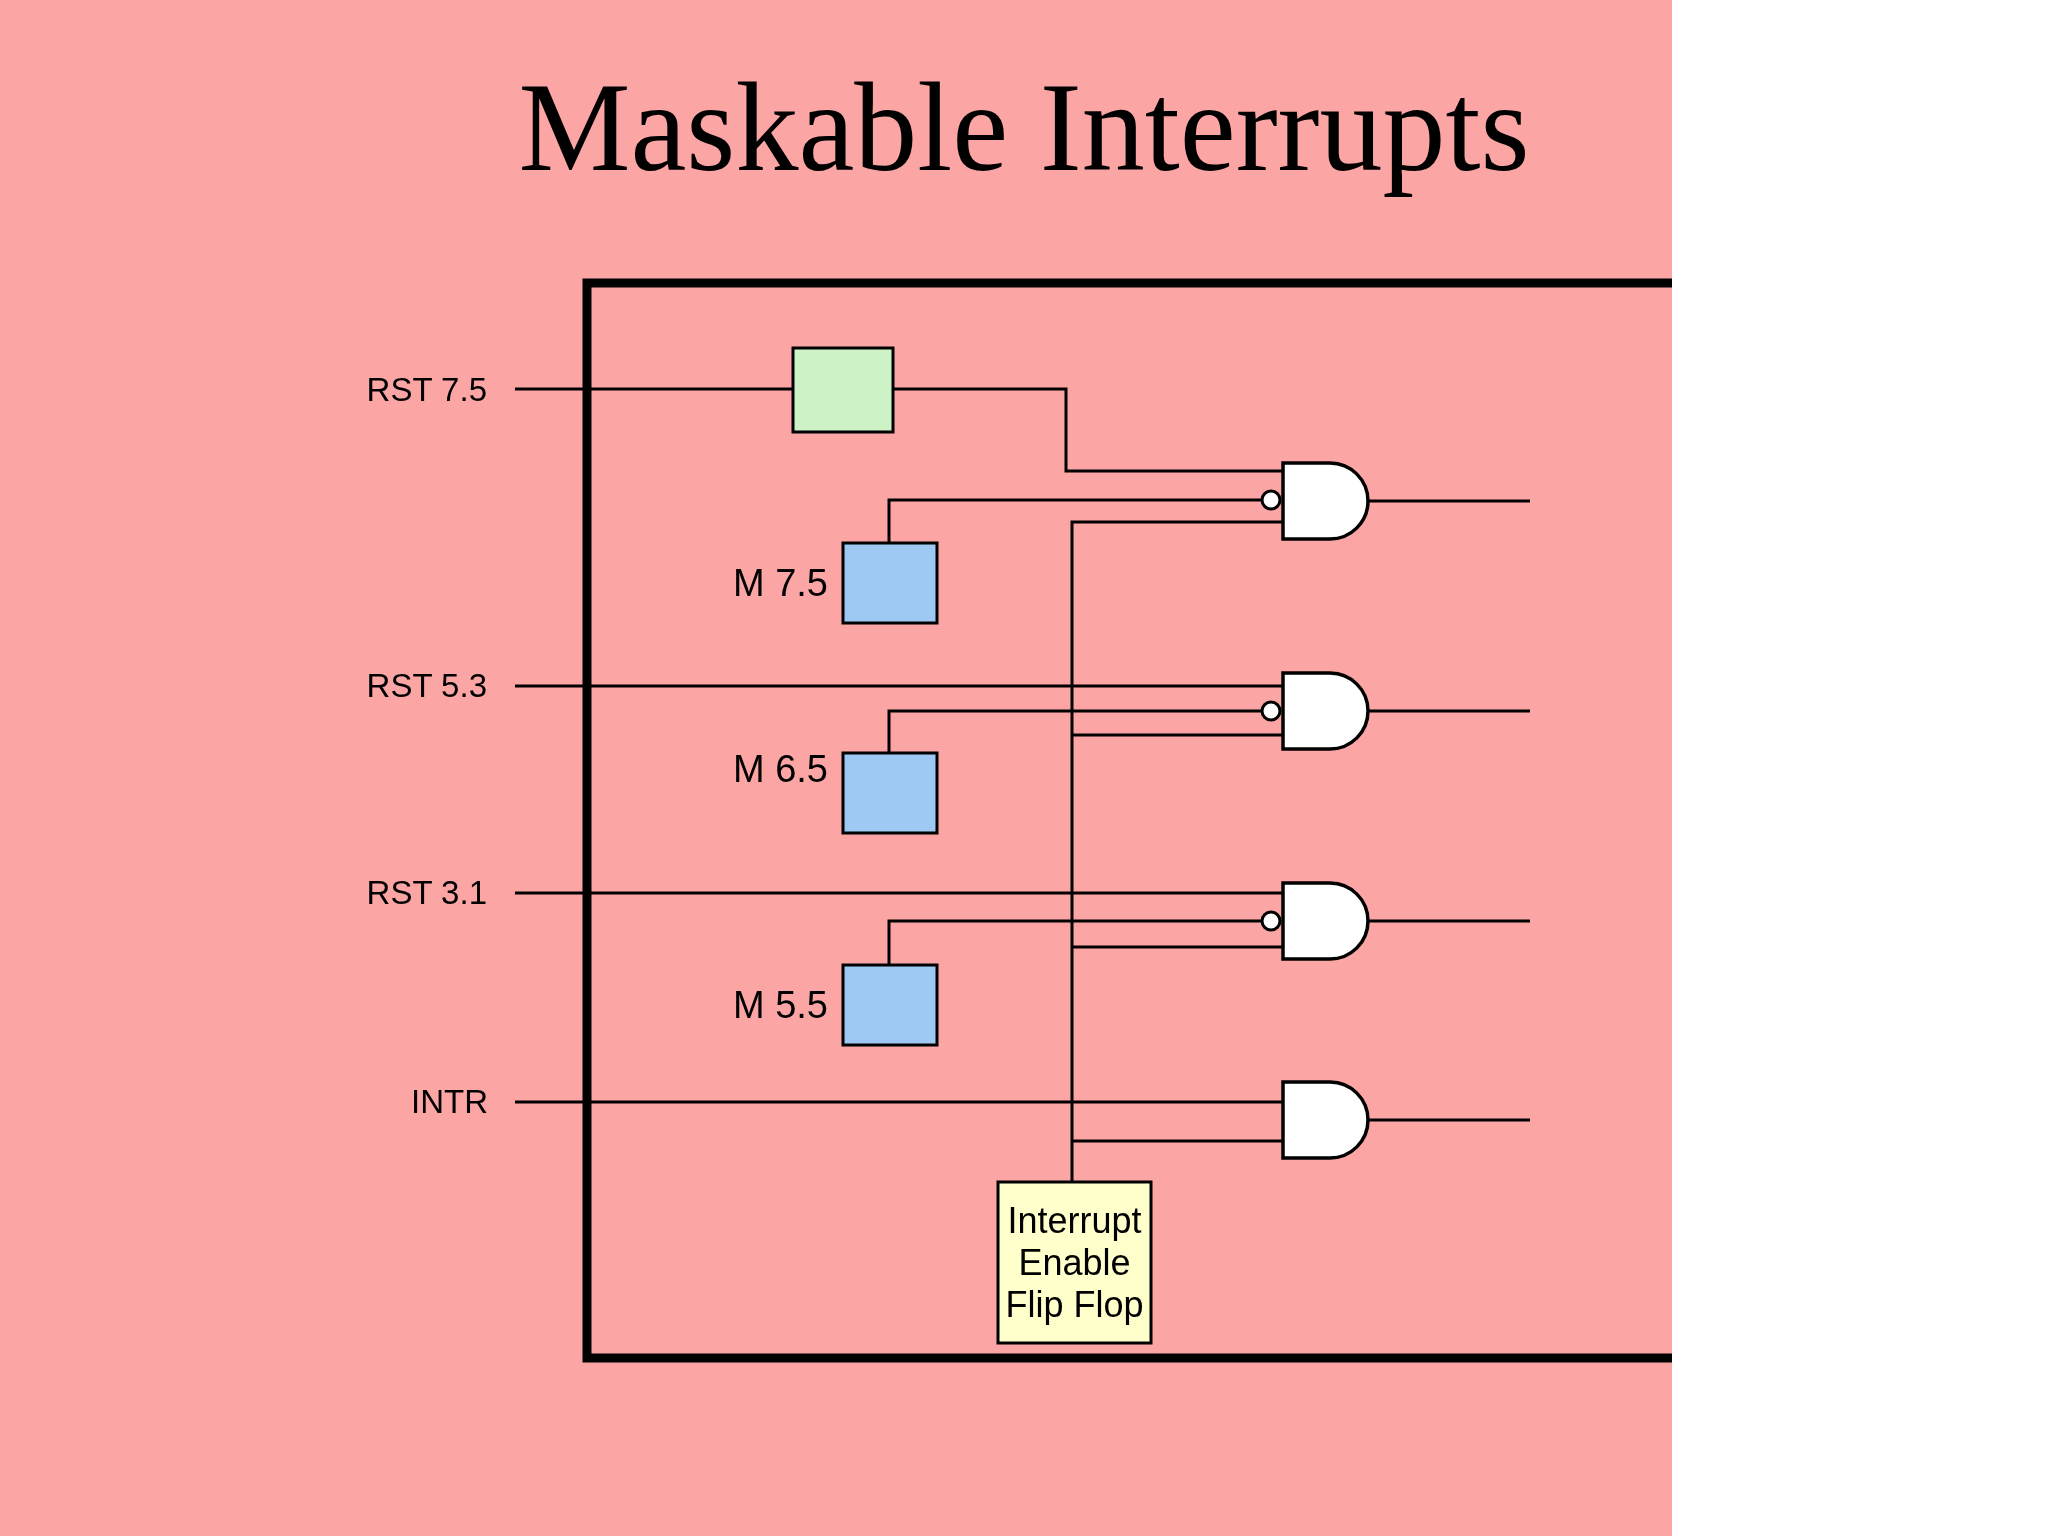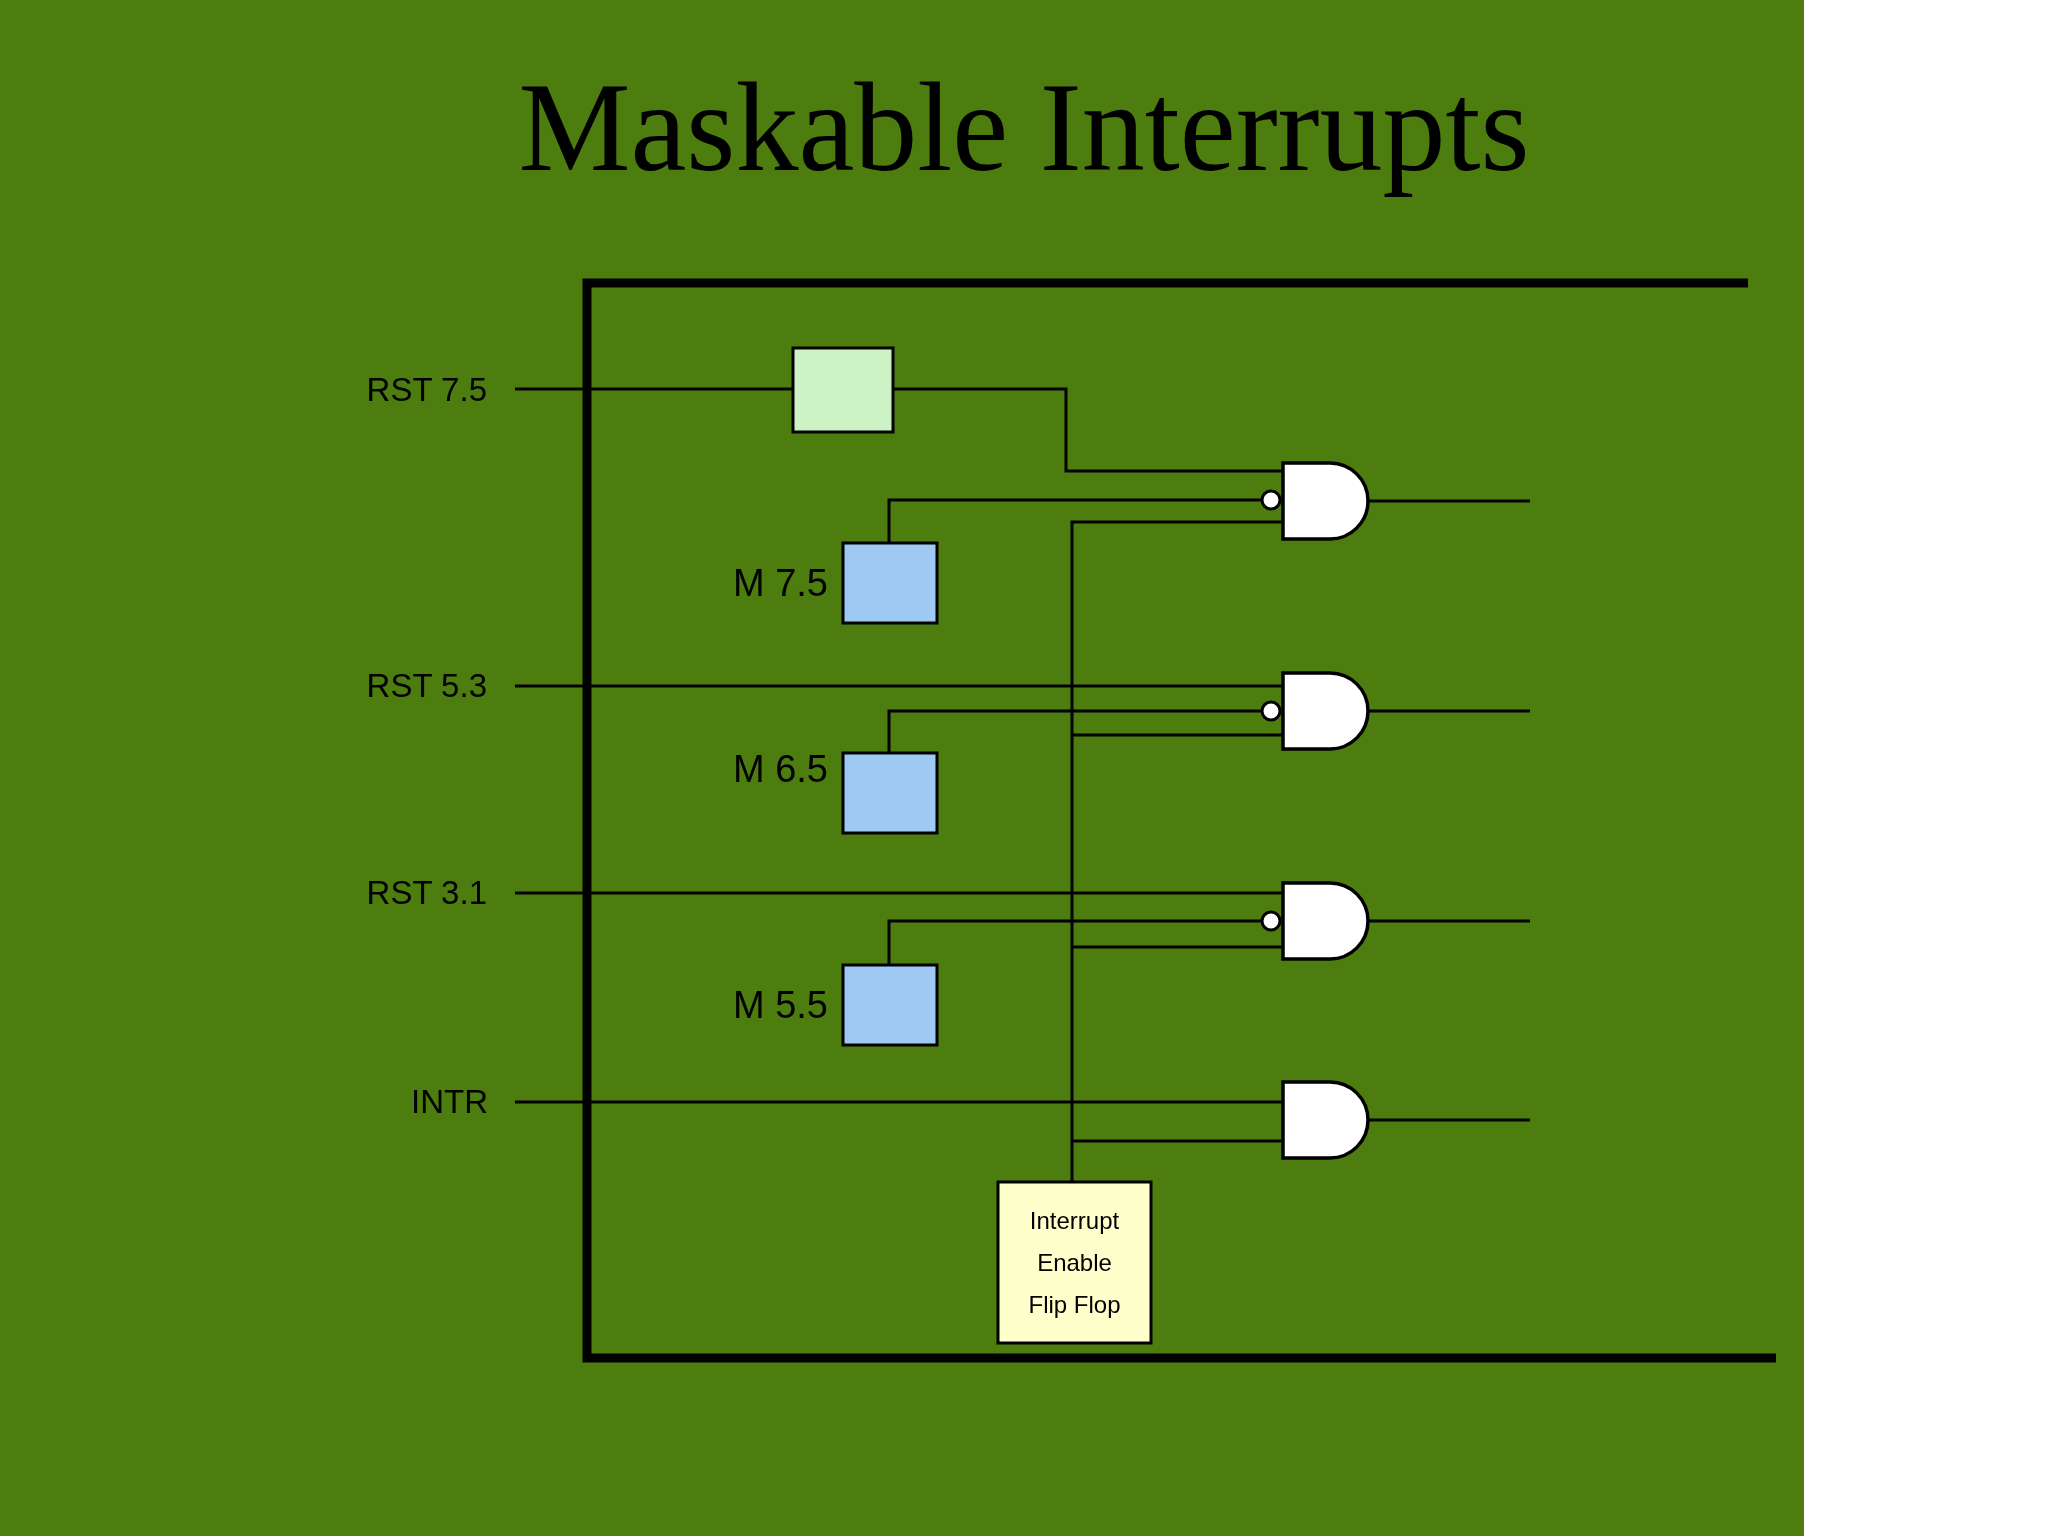--- a/index.html
+++ b/index.html
@@ -1,19 +1,19 @@
 <!DOCTYPE html>
 <html><head>
 <meta charset="utf-8">
 <style>
   html,body { margin:0; padding:0; background:#ffffff; }
   .slide {
     position:relative;
-    width:1804px; height:1536px;
-    background:#4d7c0f;
+    width:1672px; height:1536px;
+    background:#fca5a5;
     overflow:hidden;
     font-family:"Liberation Sans", sans-serif;
     color:#000;
   }
   .slide-title {
     position:absolute; left:0; top:52px; width:2048px;
     margin:0;
     text-align:center;
     font-family:"Liberation Serif", serif;
     font-weight:400;
@@ -27,21 +27,21 @@
     position:absolute;
     font-size:33px; line-height:44px;
     white-space:nowrap;
   }
   .lbl.right { text-align:right; }
   .lbl.center { text-align:center; }
   .lbl.small { font-size:38px; line-height:42px; }
   .ieff-text {
     position:absolute; left:998px; top:1182px; width:153px; height:161px;
     display:flex; flex-direction:column; align-items:center; justify-content:center;
-    font-size:24px; line-height:42px; text-align:center;
+    font-size:36px; line-height:42px; text-align:center;
   }
 </style>
 </head>
 <body>
 
 <div class="slide">
 
   <h1 class="slide-title">Maskable Interrupts</h1>
 
   <svg class="circuit" width="2048" height="1536" viewBox="0 0 2048 1536">

